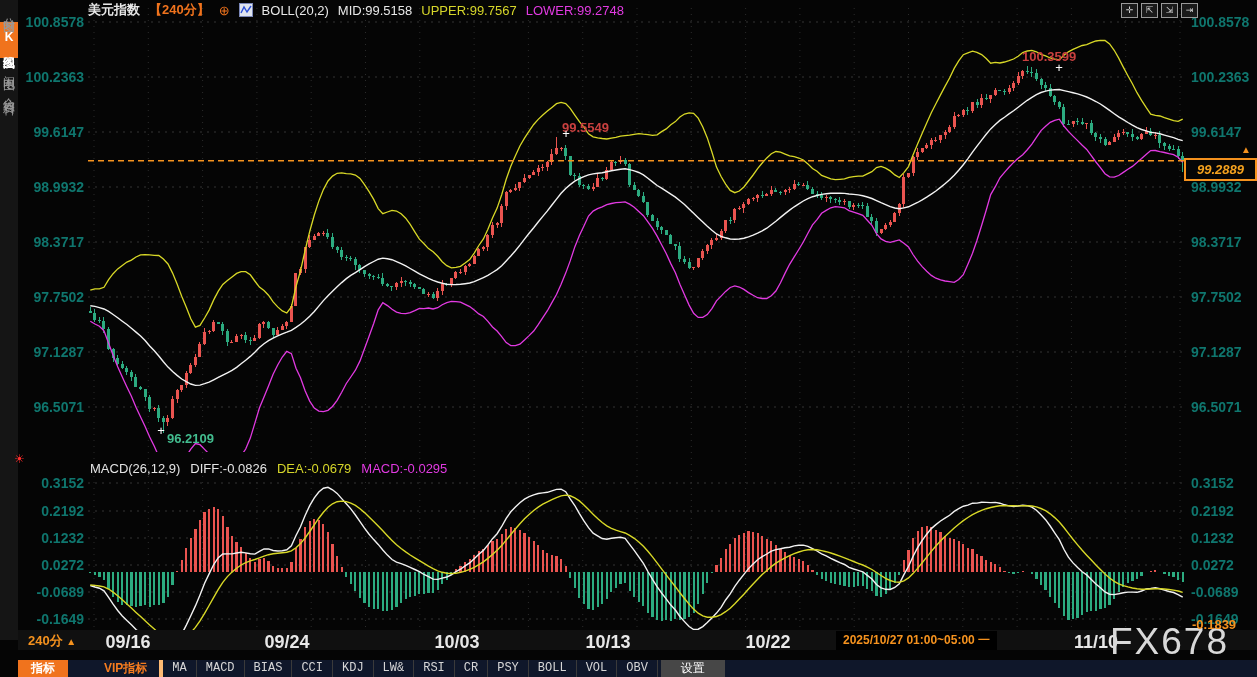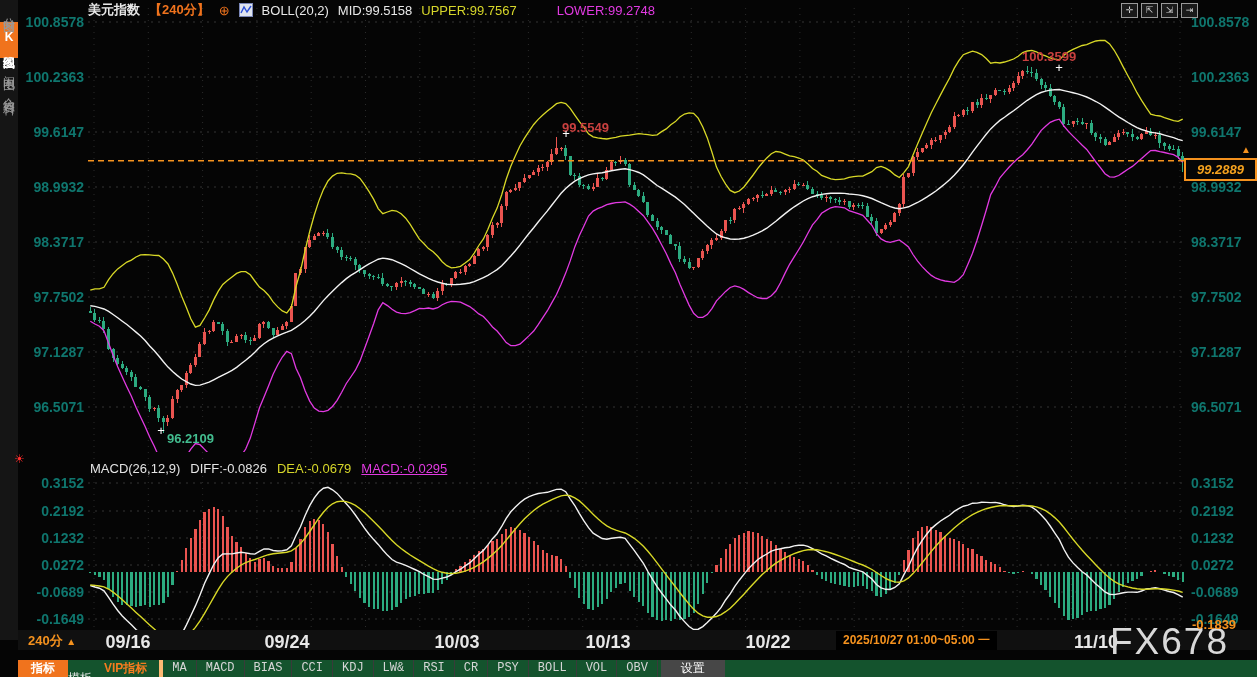--- a/index.html
+++ b/index.html
@@ -12,21 +12,21 @@
   .side-item.active{background:#f0731d;color:#ffffff;font-weight:700;}
   .side-alert{position:absolute;left:14px;top:452px;font-size:12px;color:#ff2d2d;z-index:7;}
   
   .hdr{position:absolute;left:88px;top:2px;height:16px;font-size:13px;display:flex;gap:9px;
        align-items:center;white-space:nowrap;z-index:5;}
   .hdr .sym{font-weight:700;color:#e8e8e8;}
   .hdr .per{color:#f0731d;font-weight:700;}
   .hdr .add{color:#f0731d;font-size:13px;}
   .hdr .w{color:#e8e8e8;}
   .hdr .yel{color:#d6d62a;}
-  .hdr .mag{color:#e13ae1;margin-left:31px;}
+  .hdr .mag{color:#e13ae1;}
   .kicon{display:inline-block;width:14px;height:14px;}
   
   .tools{position:absolute;left:1121px;top:3px;display:flex;gap:3px;z-index:5;}
   .tool-btn{width:15px;height:13px;border:1px solid #999;background:#1a1a1a;color:#cfcfcf;
             font-size:9px;line-height:12px;text-align:center;cursor:pointer;}
   
   .axlab{position:absolute;font-size:14px;font-weight:700;color:#0f766e;z-index:4;white-space:nowrap;}
   .axlab.l{width:62px;left:22px;text-align:right;}
   .axlab.r{left:1191px;}
   
@@ -35,32 +35,32 @@
   .ann{position:absolute;font-size:13px;font-weight:700;z-index:4;white-space:nowrap;}
   .cross{position:absolute;color:#ffffff;font-size:13px;z-index:4;transform:translate(-50%,-50%);}
   .price-box{position:absolute;left:1184px;top:158px;width:69px;height:19px;border:2px solid #f5921e;
              background:#060606;color:#f5a21e;font-size:13px;font-weight:700;line-height:19px;
              text-align:center;z-index:5;font-style:italic;}
   .box-marker{position:absolute;left:1241px;top:145px;color:#f5921e;font-size:10px;z-index:6;line-height:10px;}
   
   .macd-hdr{position:absolute;left:90px;top:461px;font-size:13px;display:flex;gap:10px;z-index:4;white-space:nowrap;}
   .macd-hdr .w{color:#e4e4e4;}
   .macd-hdr .yel{color:#d6d62a;}
-  .macd-hdr .mag{color:#e13ae1;text-decoration:underline;}
+  .macd-hdr .mag{color:#e13ae1;}
   .macd-cur{position:absolute;left:1192px;top:617px;color:#f5921e;font-size:13px;font-weight:700;z-index:9;}
   
   .xrow{position:absolute;left:18px;top:630px;width:1239px;height:20px;background:#101010;z-index:5;}
   .period{position:absolute;left:10px;top:2px;color:#f5921e;font-weight:700;font-size:13px;cursor:pointer;}
   .period .arr{font-size:10px;}
   .dlabel{position:absolute;top:2px;transform:translateX(-50%);font-size:18px;font-weight:700;color:#e8e8e8;}
   .chip{position:absolute;left:818px;top:1px;background:#000;color:#f5921e;font-size:12px;
         font-weight:700;padding:1px 7px;white-space:nowrap;}
   
-  .tbar{position:absolute;left:18px;top:660px;width:1239px;height:17px;background:#14532d;
-        display:flex;align-items:center;font-size:12px;z-index:5;}
+  .tbar{position:absolute;left:18px;top:660px;width:1239px;height:17px;background:#0f172a;
+        display:flex;align-items:flex-start;font-size:12px;z-index:5;}
   .tb{line-height:17px;padding:0 10px;color:#dddddd;cursor:pointer;white-space:nowrap;}
   .tb-active{background:#f0731d;color:#fff;font-weight:700;padding:0 13px;}
   .tb-plain{padding:0 0;color:#eee;margin-top:20px;}
   .tb-vip{color:#f57c1f;font-weight:700;padding:0 12px;}
   .tb-mono{font-family:"Liberation Mono",monospace;border-right:1px solid #3a3a3a;padding:0 9px;color:#d6d6d6;}
   .tb-mono-first{border-left:4px solid #fdba74;font-family:Liberation Mono, monospace;}
   .tb-settings{background:#474747;color:#fff;margin-left:3px;padding:0 20px;}
   .watermark{position:absolute;left:1110px;top:621px;font-size:37px;letter-spacing:2px;
              color:#d9d9d9;z-index:8;pointer-events:none;}
 </style>

